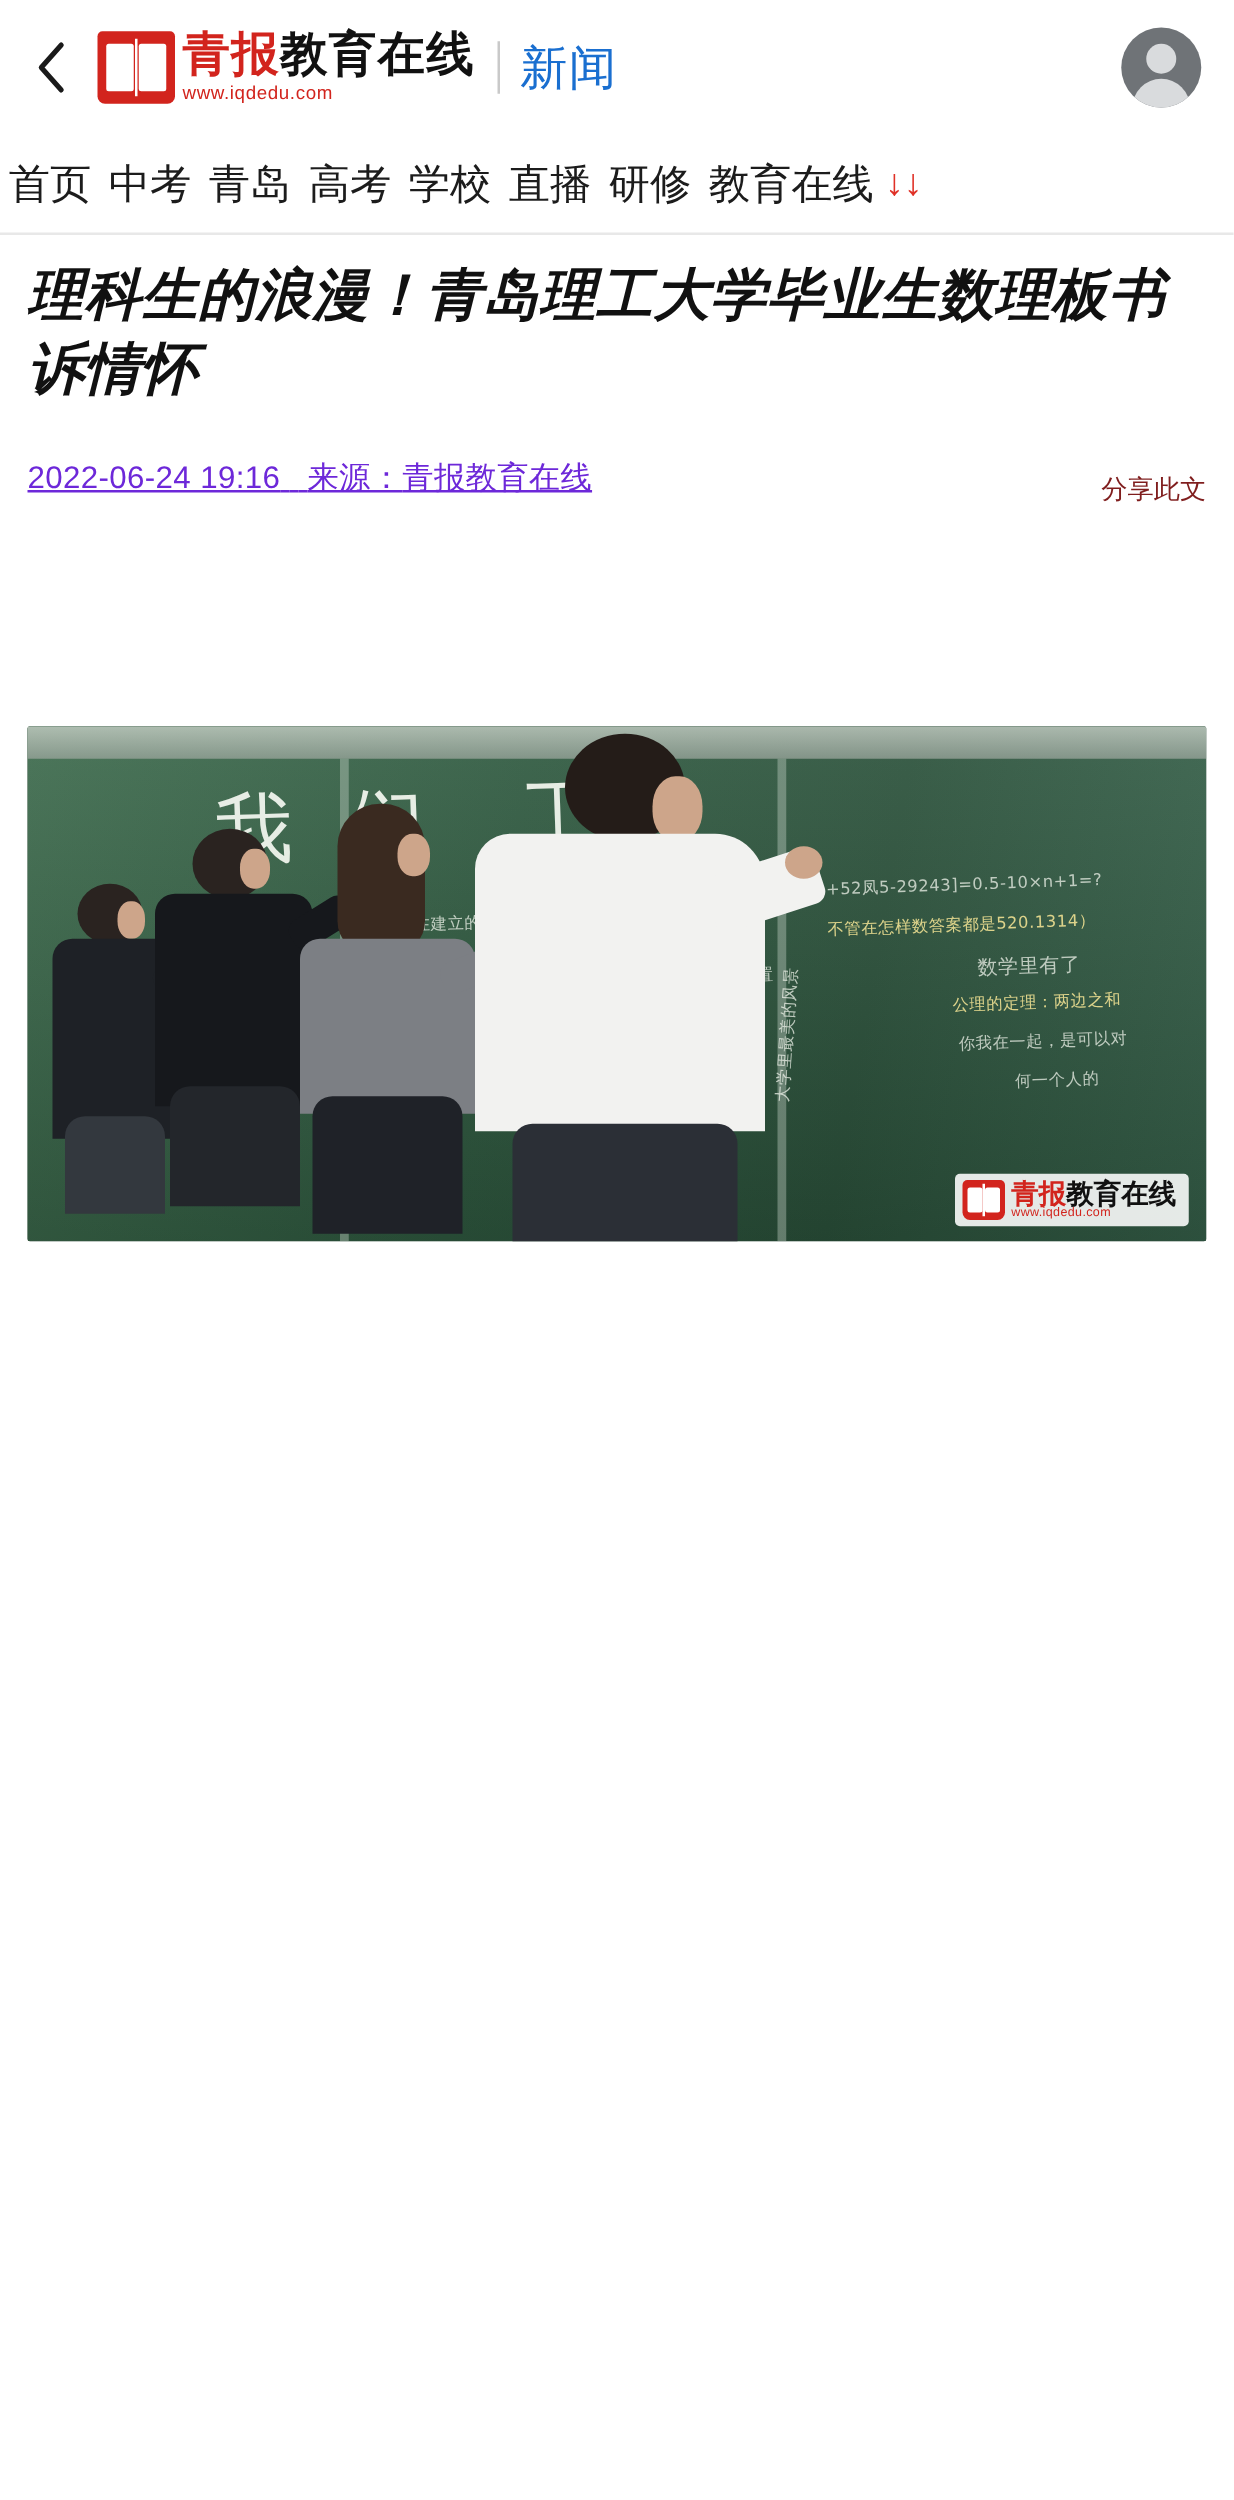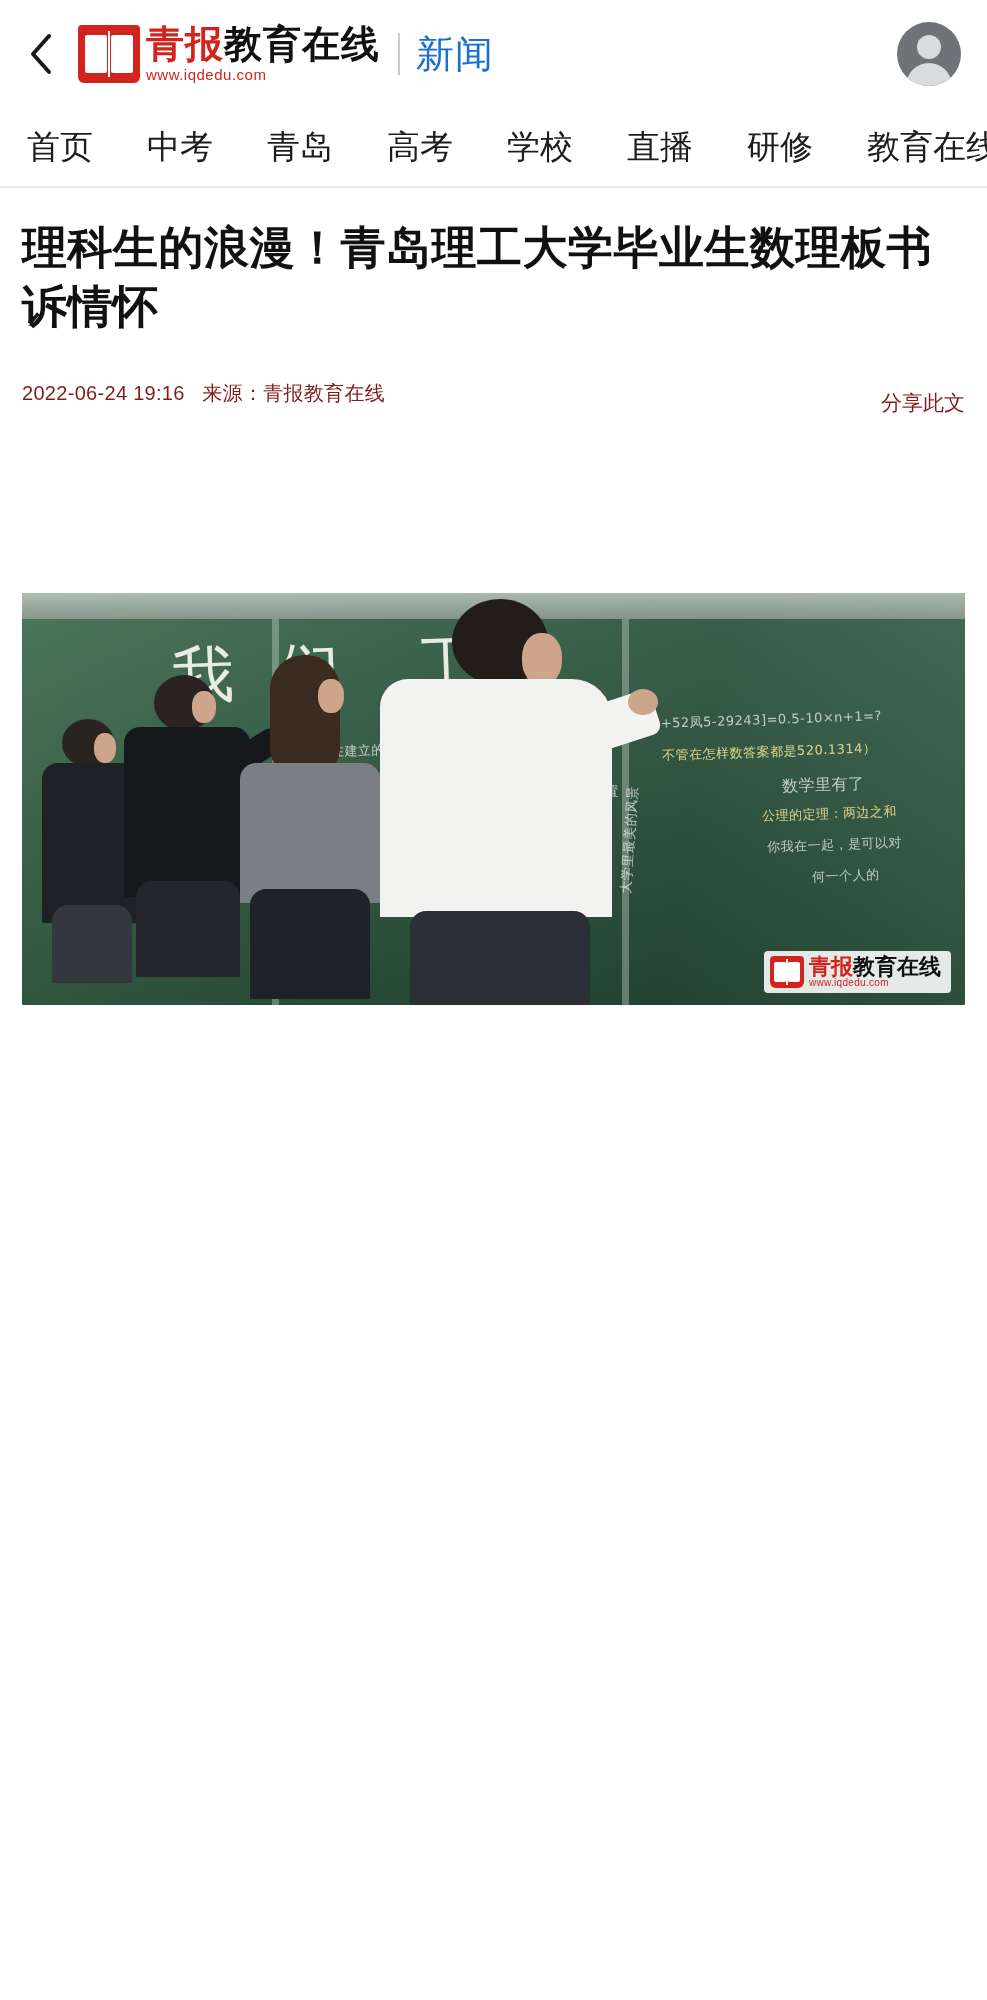--- a/index.html
+++ b/index.html
@@ -102,21 +102,21 @@
     align-items: center;
     padding: 0 6px 0 0;
     border-bottom: 2px solid #e8e8e8;
     position: relative;
     overflow: hidden;
     white-space: nowrap;
   }
   .nav-item {
     font-size: 33px;
     color: #1c1c1c;
-    padding: 0 27px;
+    padding: 0 7px;
     line-height: 78px;
     flex: 0 0 auto;
   }
   .nav-arrows {
     display: flex;
     align-items: center;
     gap: 2px;
     margin-left: 2px;
     flex: 0 0 auto;
   }
@@ -127,31 +127,33 @@
   }
 
   
   .article { padding: 0 22px; }
   .headline {
     font-size: 45px;
     font-weight: bold;
     color: #111;
     line-height: 1.32;
     letter-spacing: 0.5px;
-    margin-top: 30px;
+    margin-top: 18px;
+    font-style: italic;
   }
   .meta-row {
     display: flex;
     align-items: center;
     margin-top: 34px;
   }
   .meta-left {
-    font-size: 20px;
-    color: #7f1d1d;
+    font-size: 25px;
+    color: #6d28d9;
     letter-spacing: 0.3px;
+    text-decoration: underline;
   }
   .share {
     margin-left: auto;
     font-size: 21px;
     color: #7f1d1d;
     margin-top: 18px;
   }
   .spacer-block { height: 150px; }
 
   .para {

